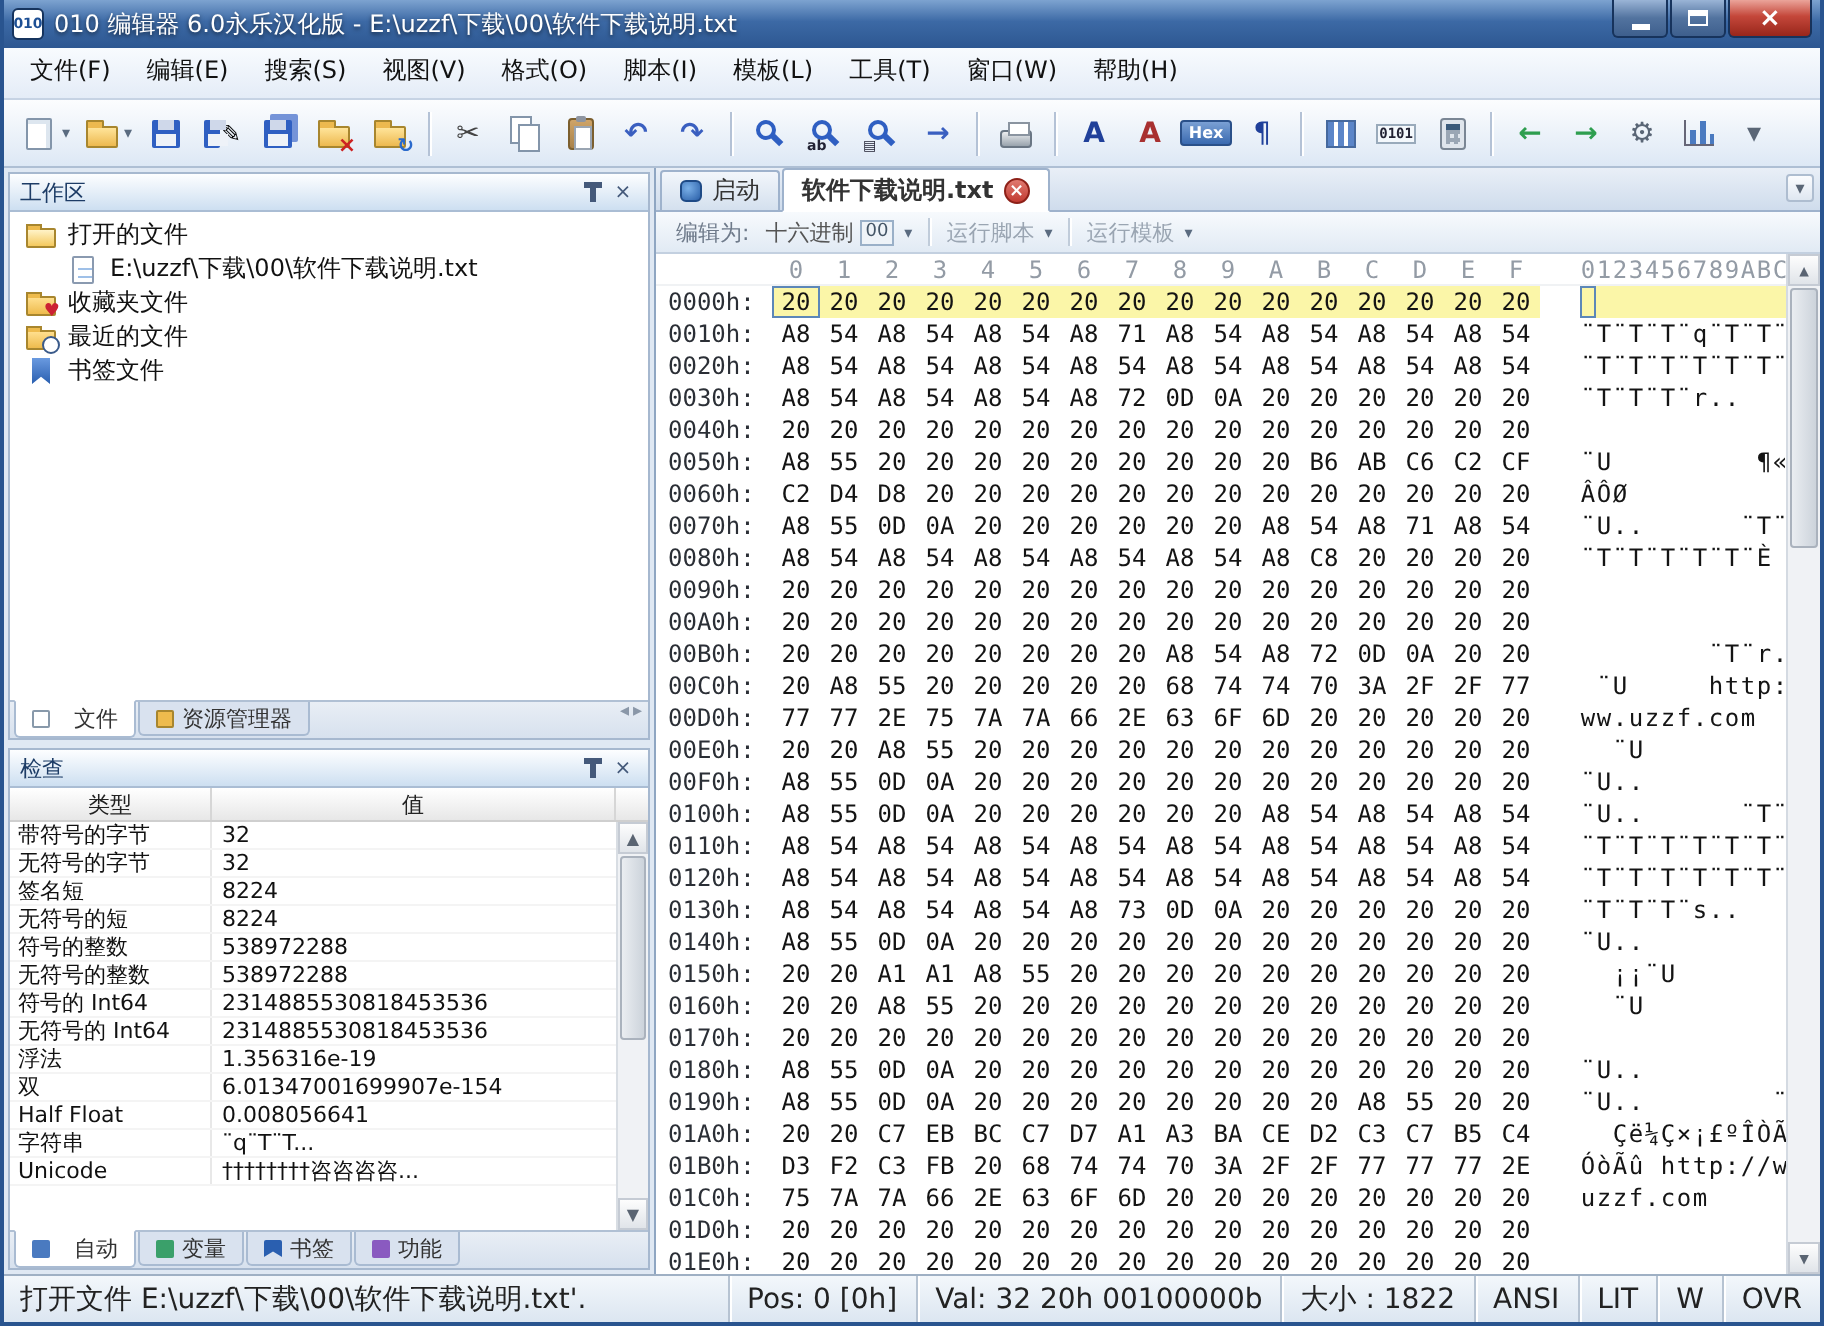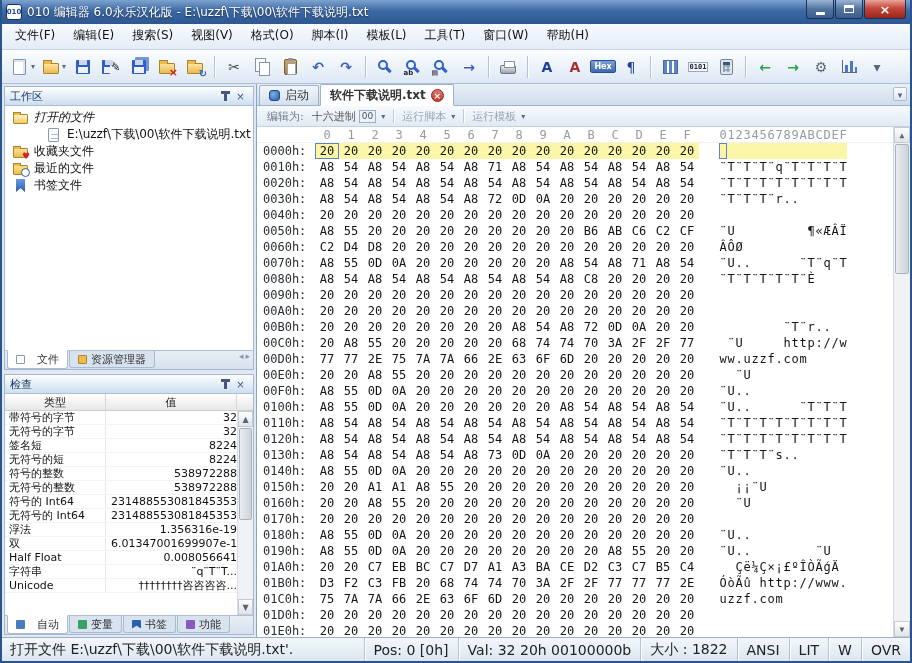--- a/index.html
+++ b/index.html
@@ -60,21 +60,21 @@
   .i-calc::before{content:""; position:absolute; top:2px; left:2px; right:2px; height:3px; background:#3a5a7a;}
   .i-calc::after{content:""; position:absolute; left:2px; right:2px; bottom:2px; height:7px;
        background:repeating-linear-gradient(90deg,#9aa6b4 0 2px,transparent 2px 4px), repeating-linear-gradient(#9aa6b4 0 2px,transparent 2px 4px);}
   .i-hist{width:15px; height:13px; border-left:1px solid #667; border-bottom:1px solid #667;
        background:linear-gradient(to top,#4a7ac0 0 60%,transparent 60%) 2px 0/3px 100% no-repeat,
                   linear-gradient(to top,#4a7ac0 0 95%,transparent 95%) 7px 0/3px 100% no-repeat,
                   linear-gradient(to top,#4a7ac0 0 40%,transparent 40%) 12px 0/3px 100% no-repeat;}
 
   
   .content { flex:1; display:flex; min-height:0; }
-  .leftcol { width:255px; display:flex; flex-direction:column; border-right:1px solid #8fa6c2; background:#dfe8f3; min-height:0;text-align:right;}
+  .leftcol { width:326px; display:flex; flex-direction:column; border-right:1px solid #8fa6c2; background:#dfe8f3; min-height:0;}
   .maincol { flex:1; display:flex; flex-direction:column; min-width:0; background:#fde047;}
 
   
   .panel { display:flex; flex-direction:column; background:#fff; border:1px solid #a6b8cf; margin:2px; min-height:0;}
   .workspace { height:284px; flex:0 0 auto;}
   .inspector { flex:1; }
   .phead { height:19px; flex:0 0 auto; background:linear-gradient(#fdfeff,#cddff1); border-bottom:1px solid #aabdd4; display:flex; align-items:center; padding:0 5px; font-size:11px; color:#1d3c66;}
   .phead .sp { flex:1; }
   .pbtn { width:15px; height:14px; display:flex; align-items:center; justify-content:center; color:#44597a; font-size:10px;}
   .pinico{ width:3px; height:7px; background:#44597a; position:relative; margin-top:2px;}
@@ -355,27 +355,27 @@
           <span>工作区</span>
           <span class="sp"></span>
           <span class="pbtn">
               <span class="pinico"></span>
             </span>
           <span class="pbtn">
               <span>×</span>
             </span>
         </div>
         <div class="tree" id="wstree">
-            <div class="titem" style="padding-left: 6px; font-style: italic;">
+            <div class="titem" style="padding-left: 6px;">
               <span class="ticon">
                 <span class="ti-folder ti-open"></span>
               </span>
               <span>打开的文件</span>
             </div>
-            <div class="titem" style="padding-left: 39px;">
+            <div class="titem" style="padding-left: 27px;">
               <span class="ticon">
                 <span class="ti-page"></span>
               </span>
               <span>E:\uzzf\下载\00\软件下载说明.txt</span>
             </div>
             <div class="titem" style="padding-left: 6px;">
               <span class="ticon">
                 <span class="ti-folder ov-heart"></span>
               </span>
               <span>收藏夹文件</span>

